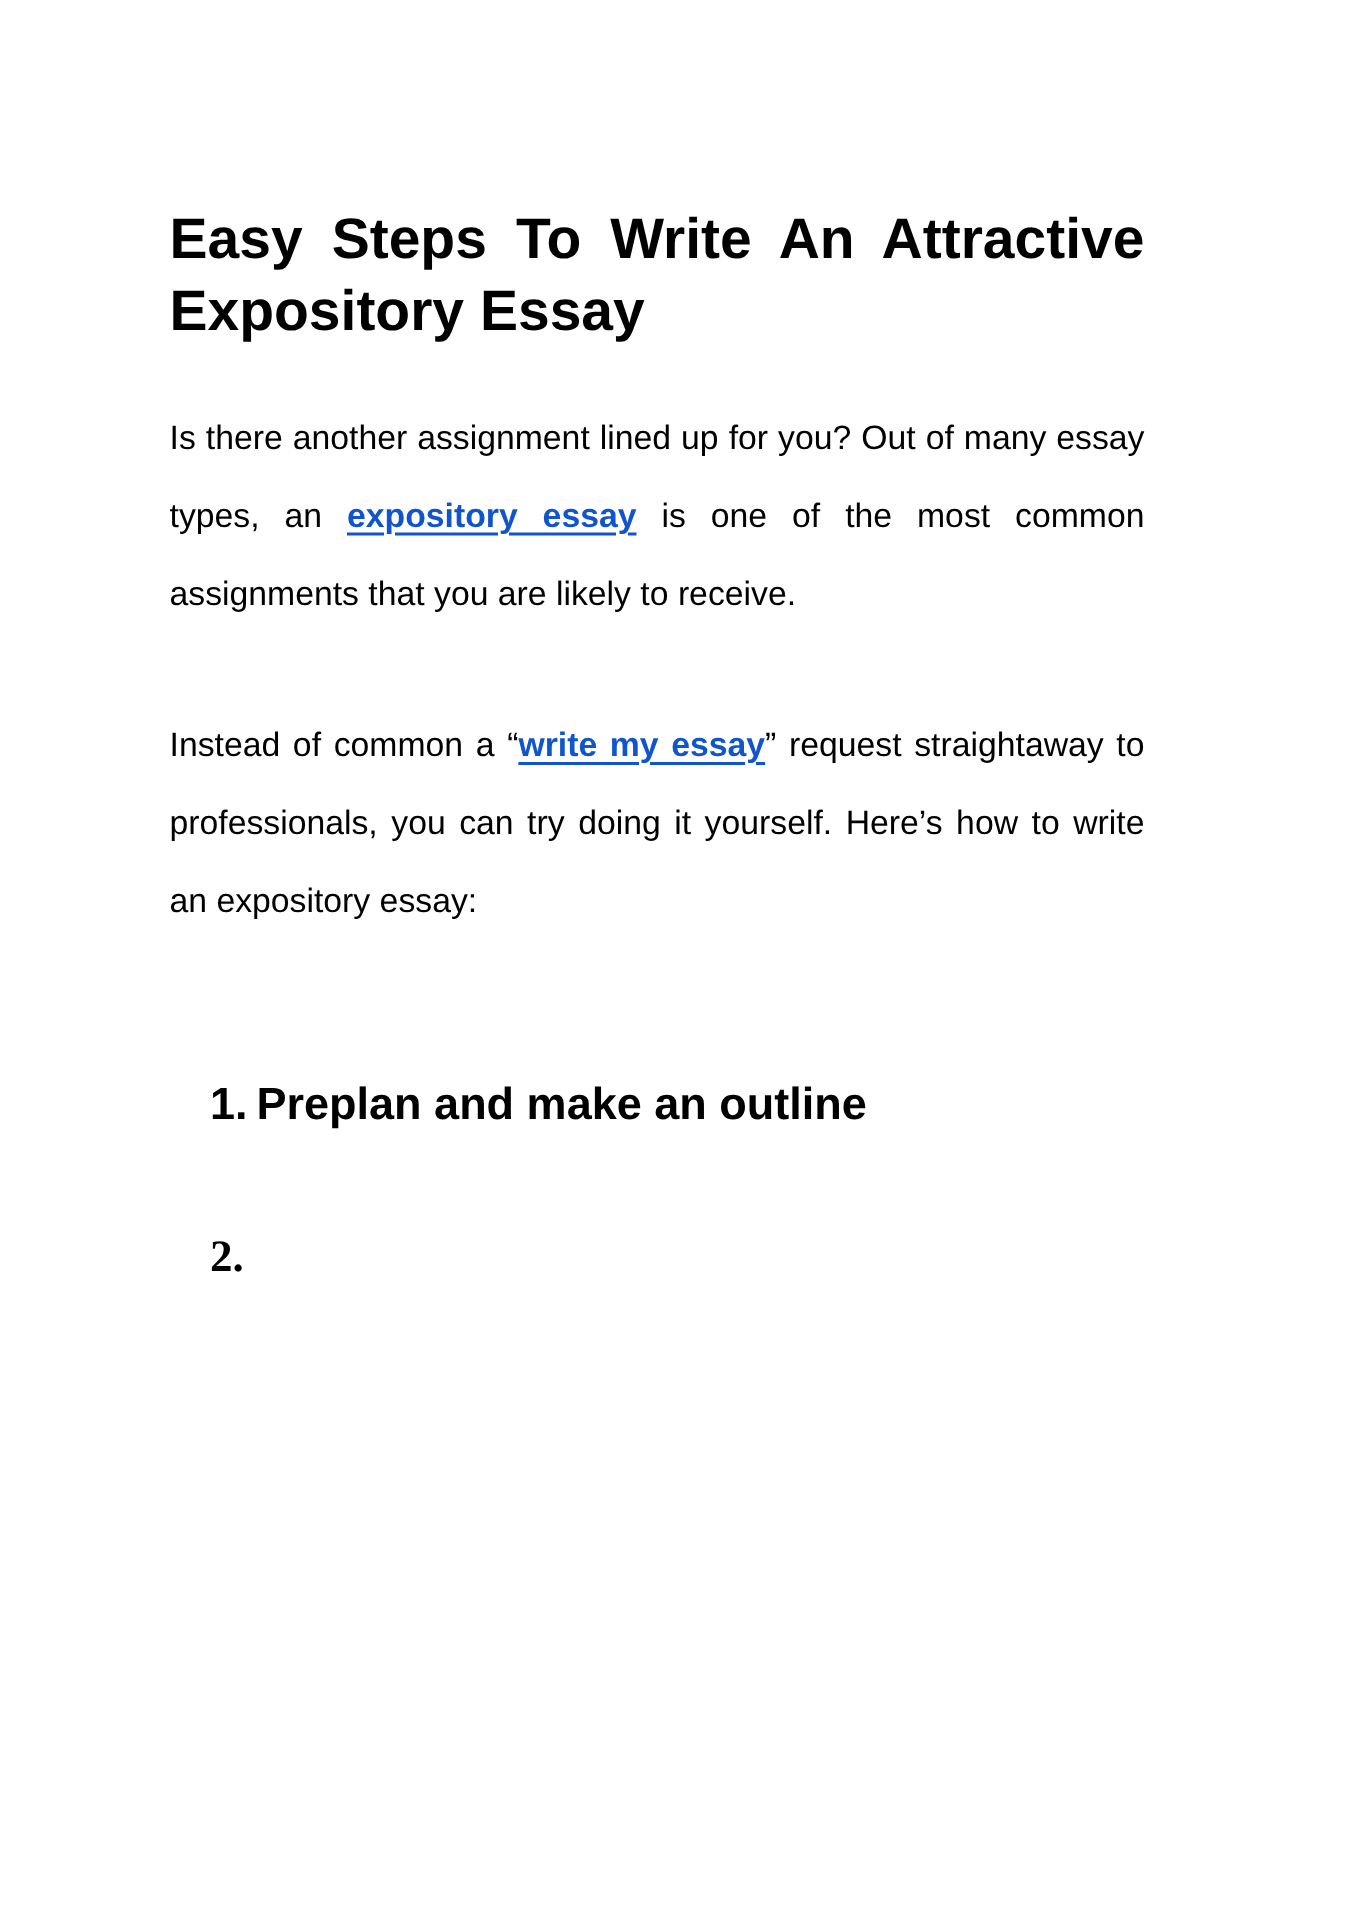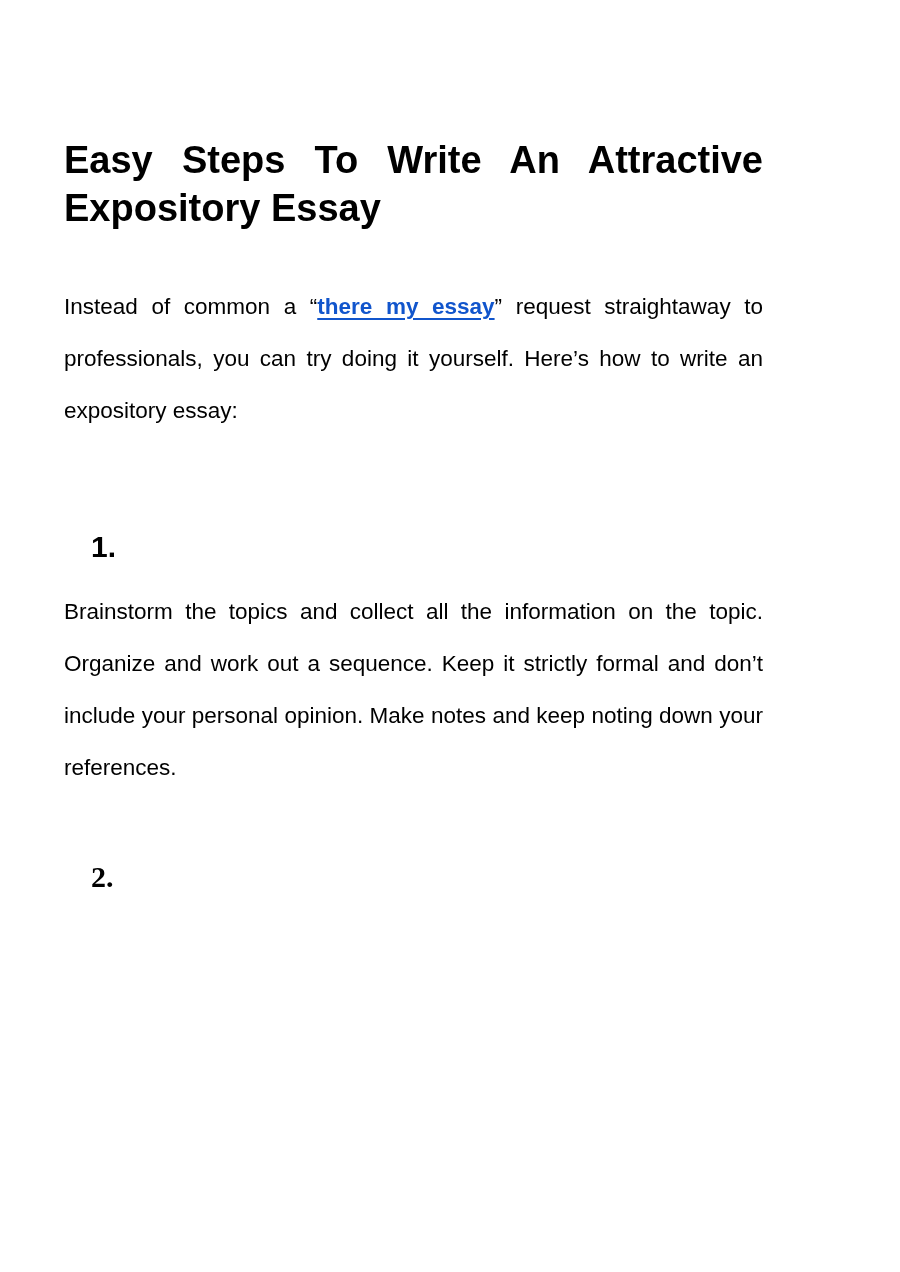--- a/index.html
+++ b/index.html
@@ -5,21 +5,21 @@
   html, body {
     margin: 0;
     padding: 0;
     background: #ffffff;
   }
   .page {
     position: relative;
     width: 900px;
     height: 1272px;
     box-sizing: border-box;
-    padding: 136px 137px 0 64px;
+    padding: 136px 137px 0 113px;
     background: var(--page-bg, #ffffff);
     color: var(--text-color, #000000);
     font-family: "Liberation Sans", "DejaVu Sans", sans-serif;
     overflow: hidden;
   }
   .doc-title {
     margin: 0;
     font-size: 38px;
     line-height: 48px;
     font-weight: 700;
@@ -59,26 +59,27 @@
     font-family: "Liberation Serif", "DejaVu Serif", serif;
   }
 </style>
 </head>
 <body>
 
 <div class="page">
 
   <h1 class="doc-title">Easy Steps To Write An Attractive Expository Essay</h1>
 
+  <p class="body-para para-1"><span>Is there another assignment lined up for you? Out of many essay types, an </span><a class="doc-link">expository essay</a><span> is one of the most common assignments that you are likely to receive.</span></p>
 
-  <p class="body-para para-2"><span>Instead of common a “</span><a class="doc-link">there my essay</a><span>” request straightaway to professionals, you can try doing it yourself. Here’s how to write an expository essay:</span></p>
+  <p class="body-para para-2"><span>Instead of common a “</span><a class="doc-link">write my essay</a><span>” request straightaway to professionals, you can try doing it yourself. Here’s how to write an expository essay:</span></p>
 
   <h2 class="step-heading first">
     <span class="step-number sans-number">1.</span>
+    <span class="step-text">Preplan and make an outline</span>
   </h2>
 
-  <p class="body-para para-3">Brainstorm the topics and collect all the information on the topic. Organize and work out a sequence. Keep it strictly formal and don’t include your personal opinion. Make notes and keep noting down your references.</p>
 
   <h2 class="step-heading second">
     <span class="step-number serif-number">2.</span>
   </h2>
 
 </div>
 
 </body></html>

